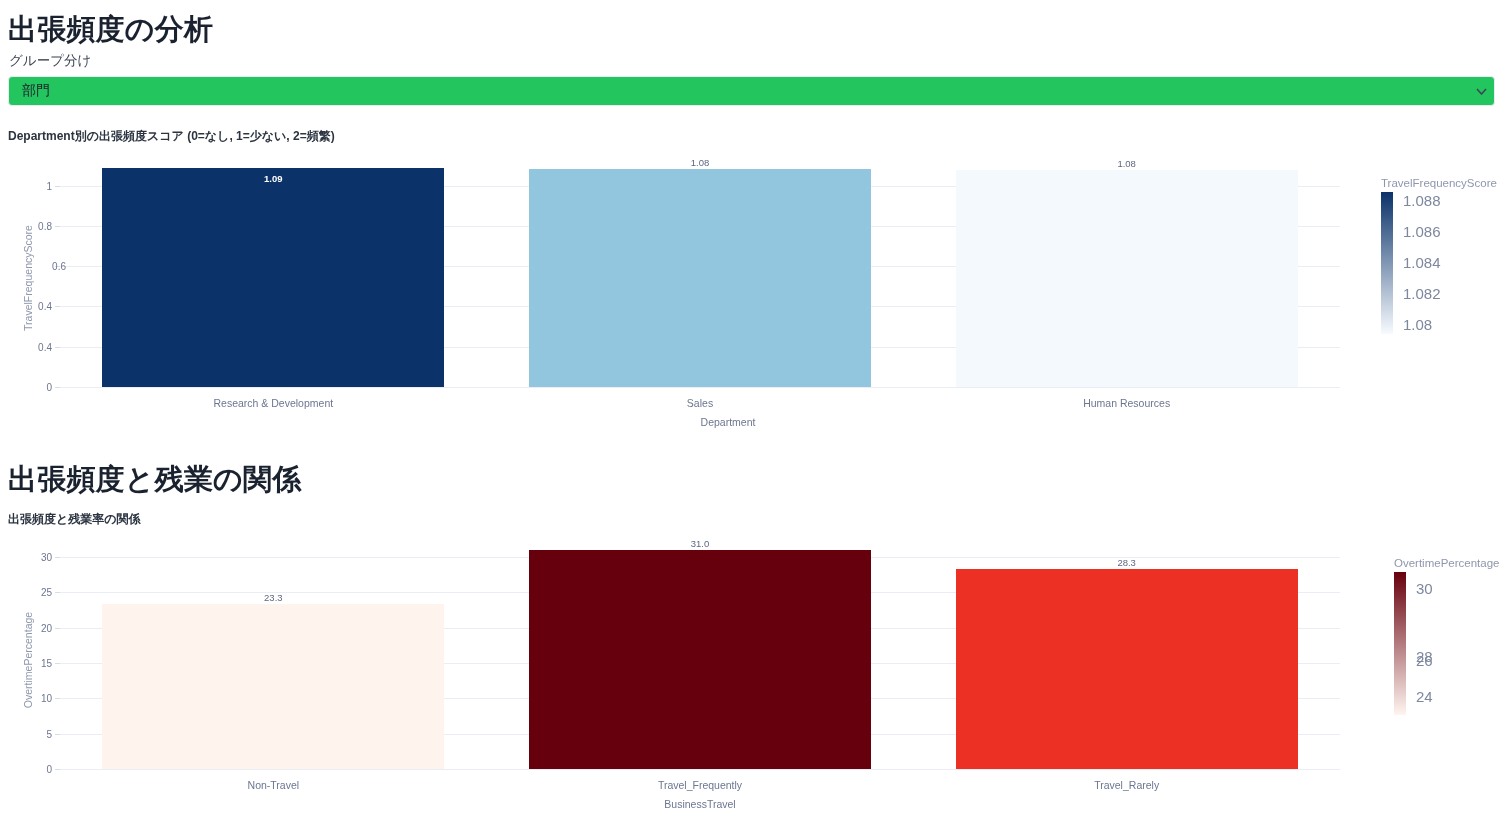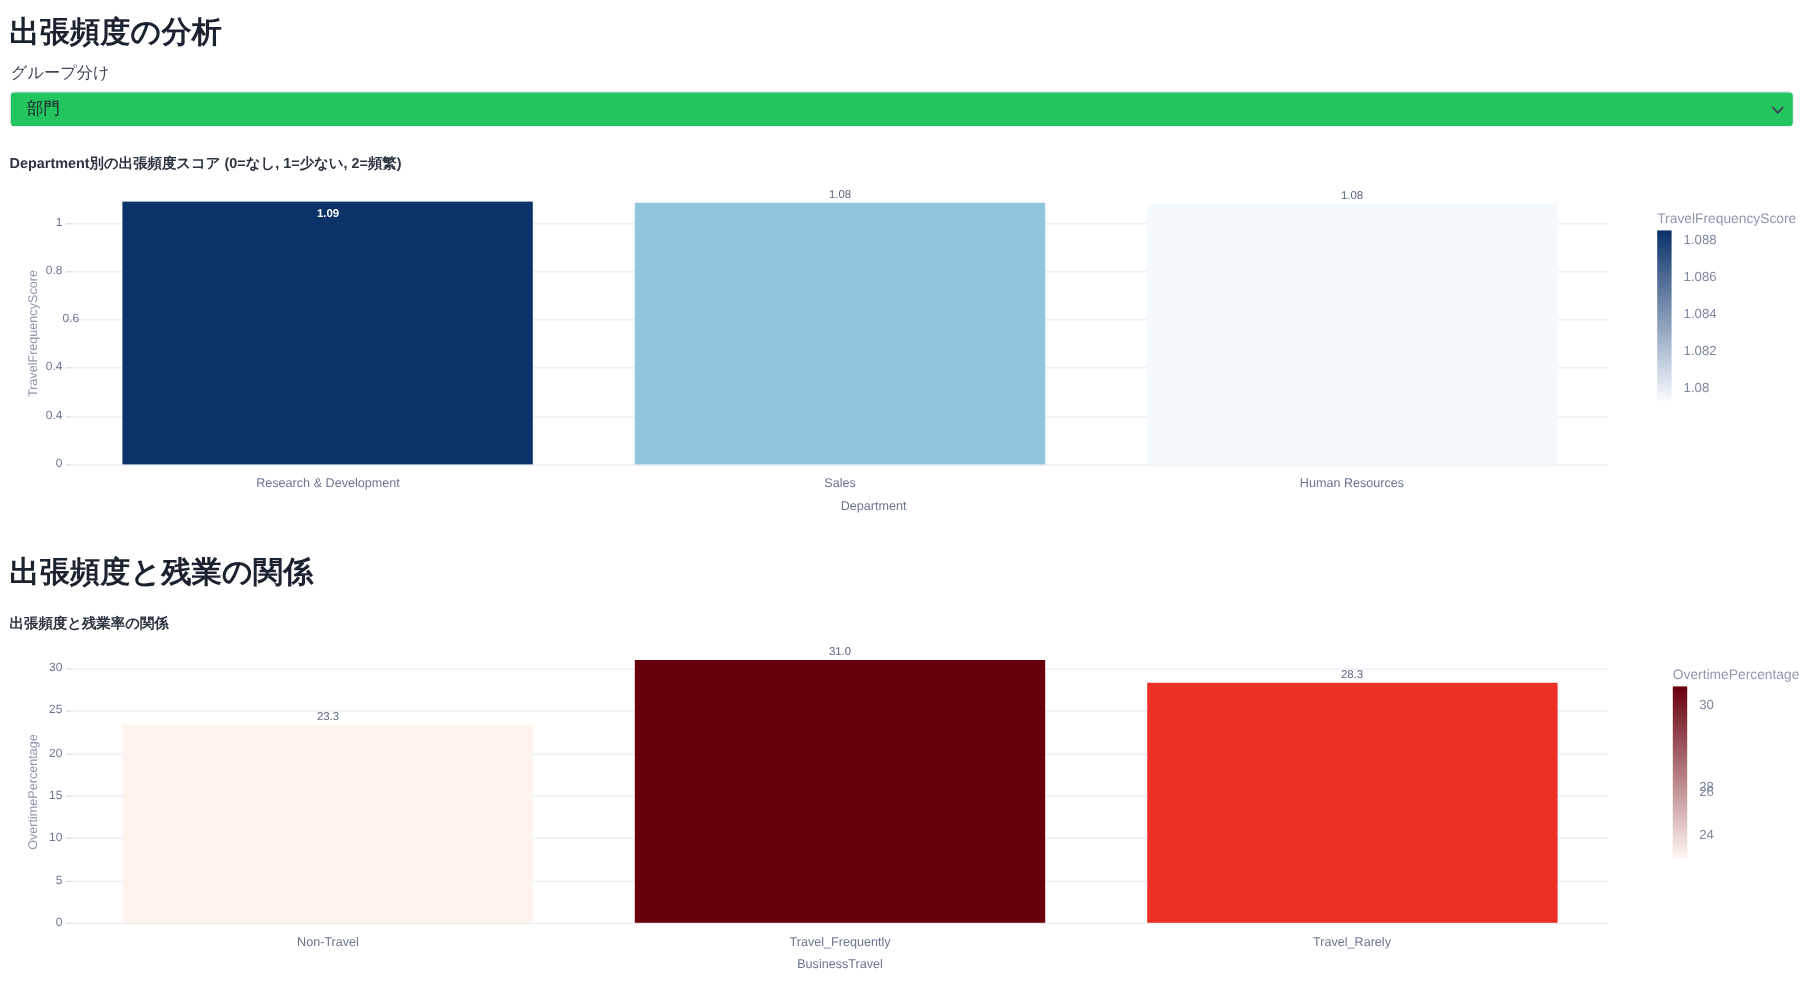--- a/index.html
+++ b/index.html
@@ -8,21 +8,21 @@
     width: 1503px; height: 823px;
     background: #ffffff;
     font-family: "Liberation Sans", sans-serif;
     overflow: hidden;
   }
   .page { position: relative; width: 1503px; height: 823px; }
 
   
   .h1 {
     position: absolute;
-    font-size: 25px;
+    font-size: 29px;
     font-weight: bold;
     color: #1a2230;
     letter-spacing: 0.2px;
     white-space: nowrap;
   }
   .sub-label {
     position: absolute;
     font-size: 13.5px;
     color: #3c4454;
     white-space: nowrap;
@@ -133,21 +133,21 @@
     font-size: 11.5px;
     color: #8e97ac;
     white-space: nowrap;
   }
   .cbar-gradient {
     position: absolute;
     width: 12px;
   }
   .cbar-tick {
     position: absolute;
-    font-size: 11px;
+    font-size: 15px;
     color: #7d879e;
     white-space: nowrap;
     transform: translateY(-50%);
   }
 </style>
 </head>
 <body>
 
 <div class="page">
 

